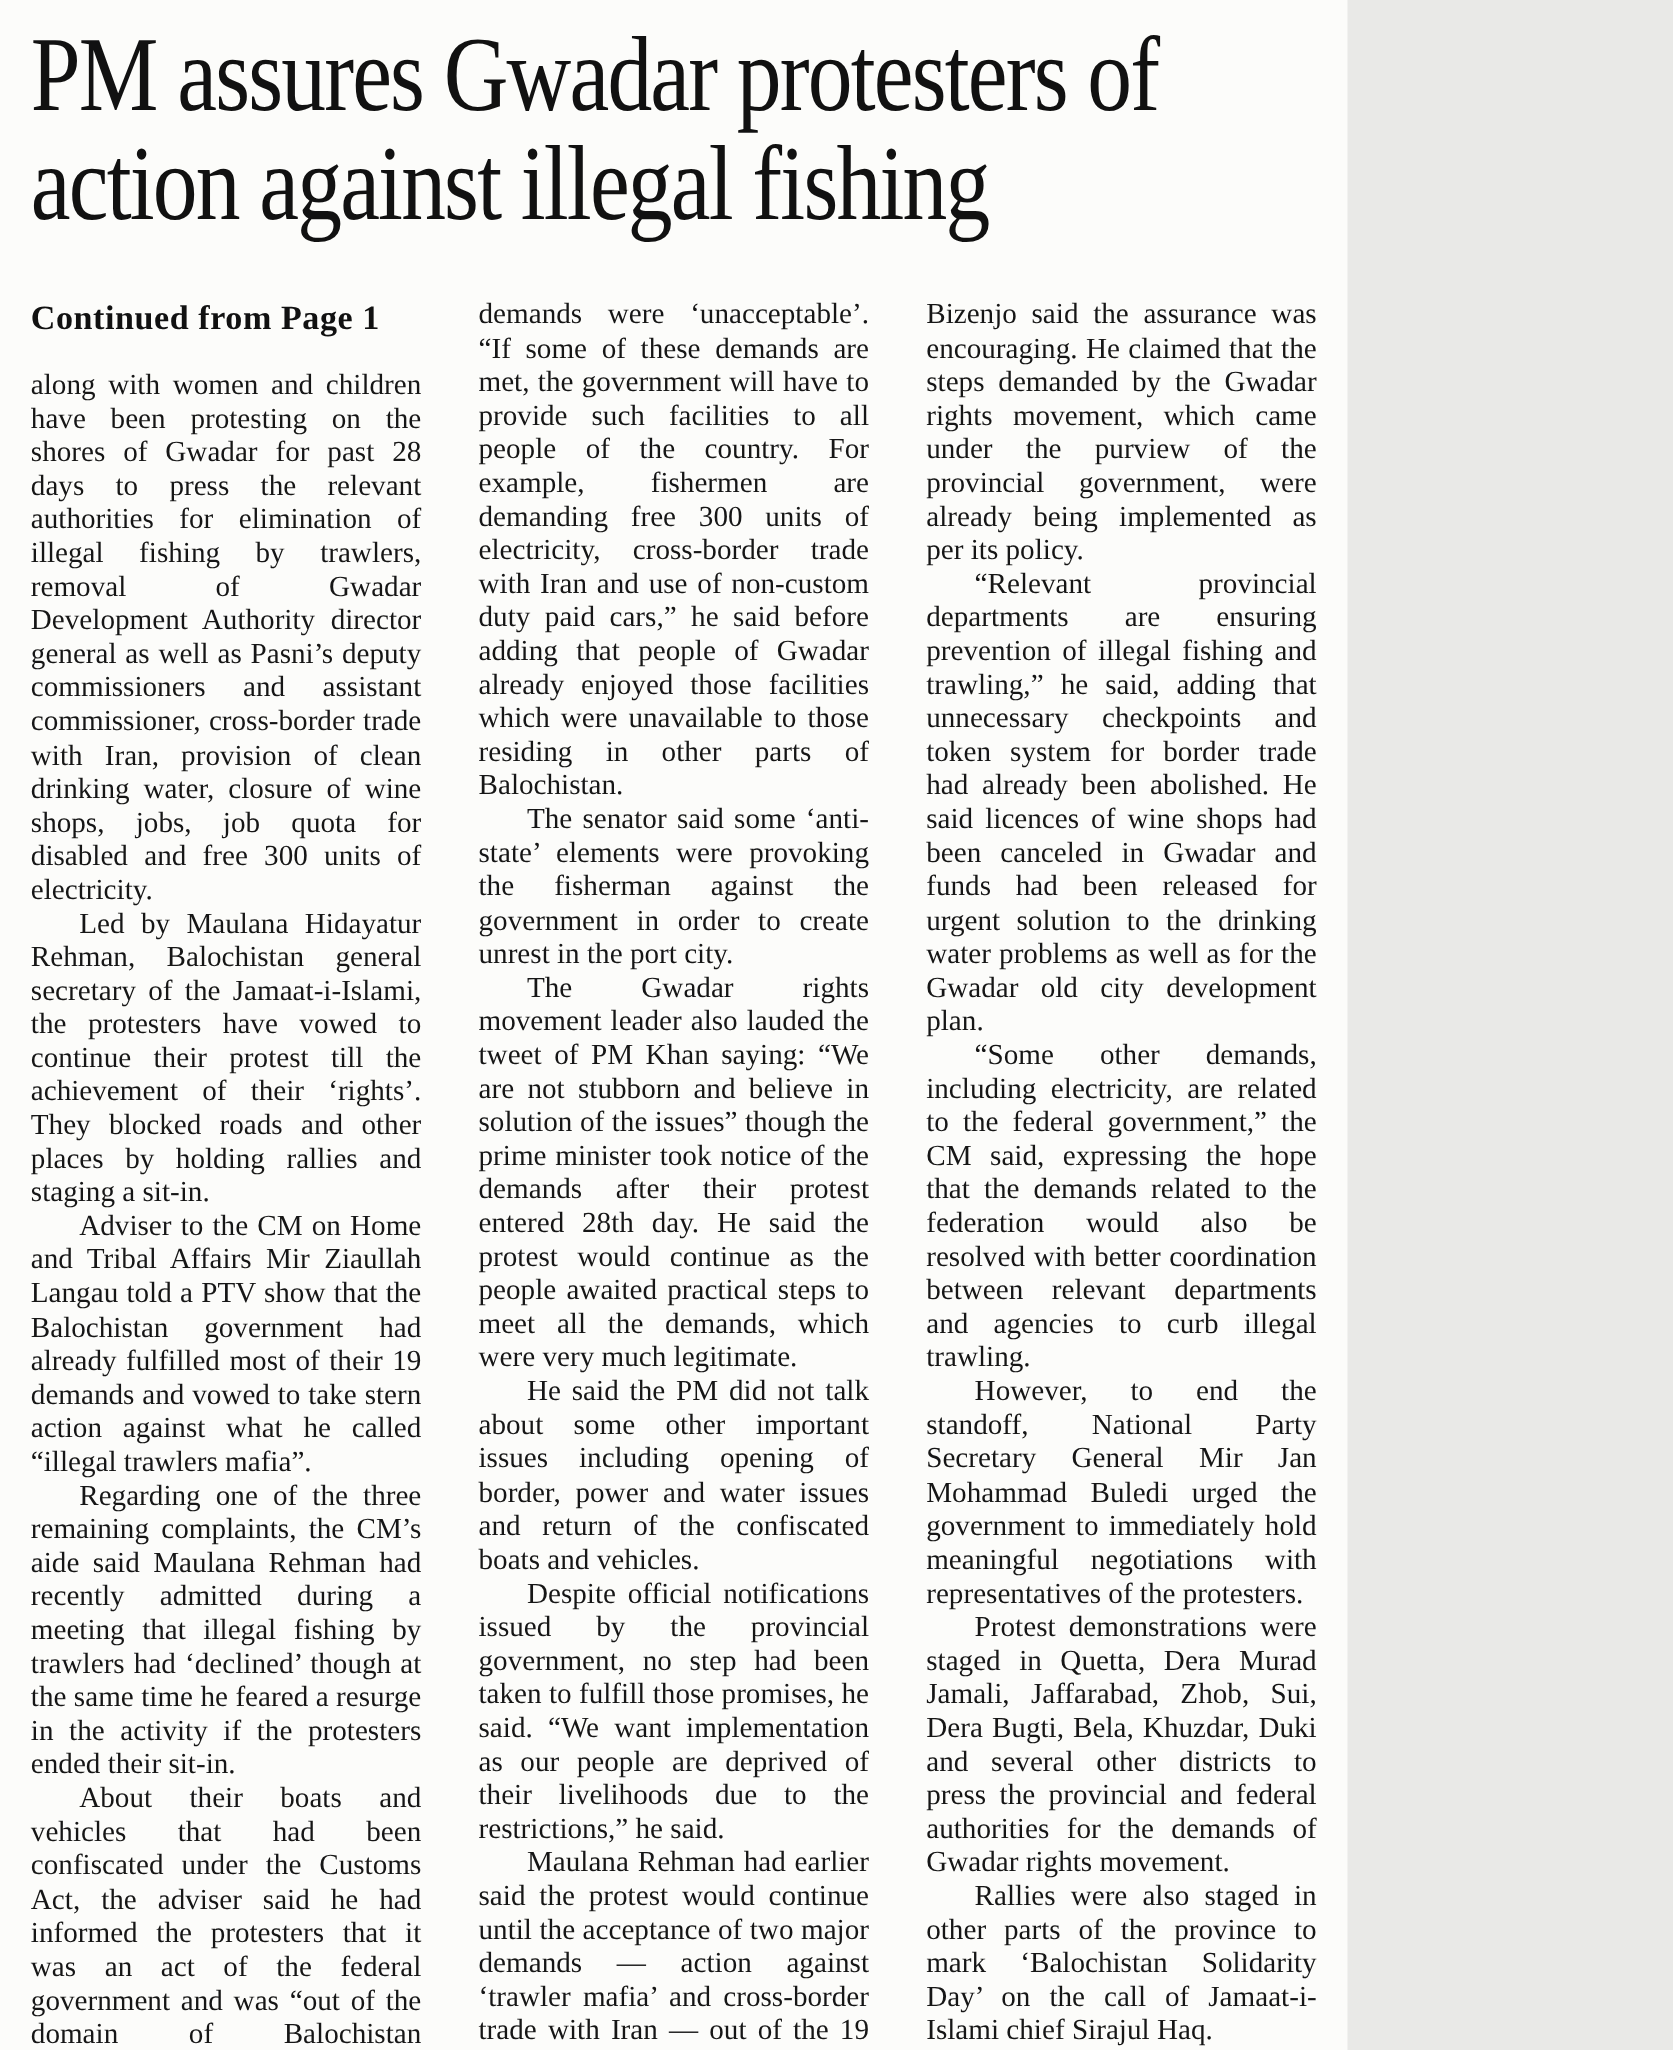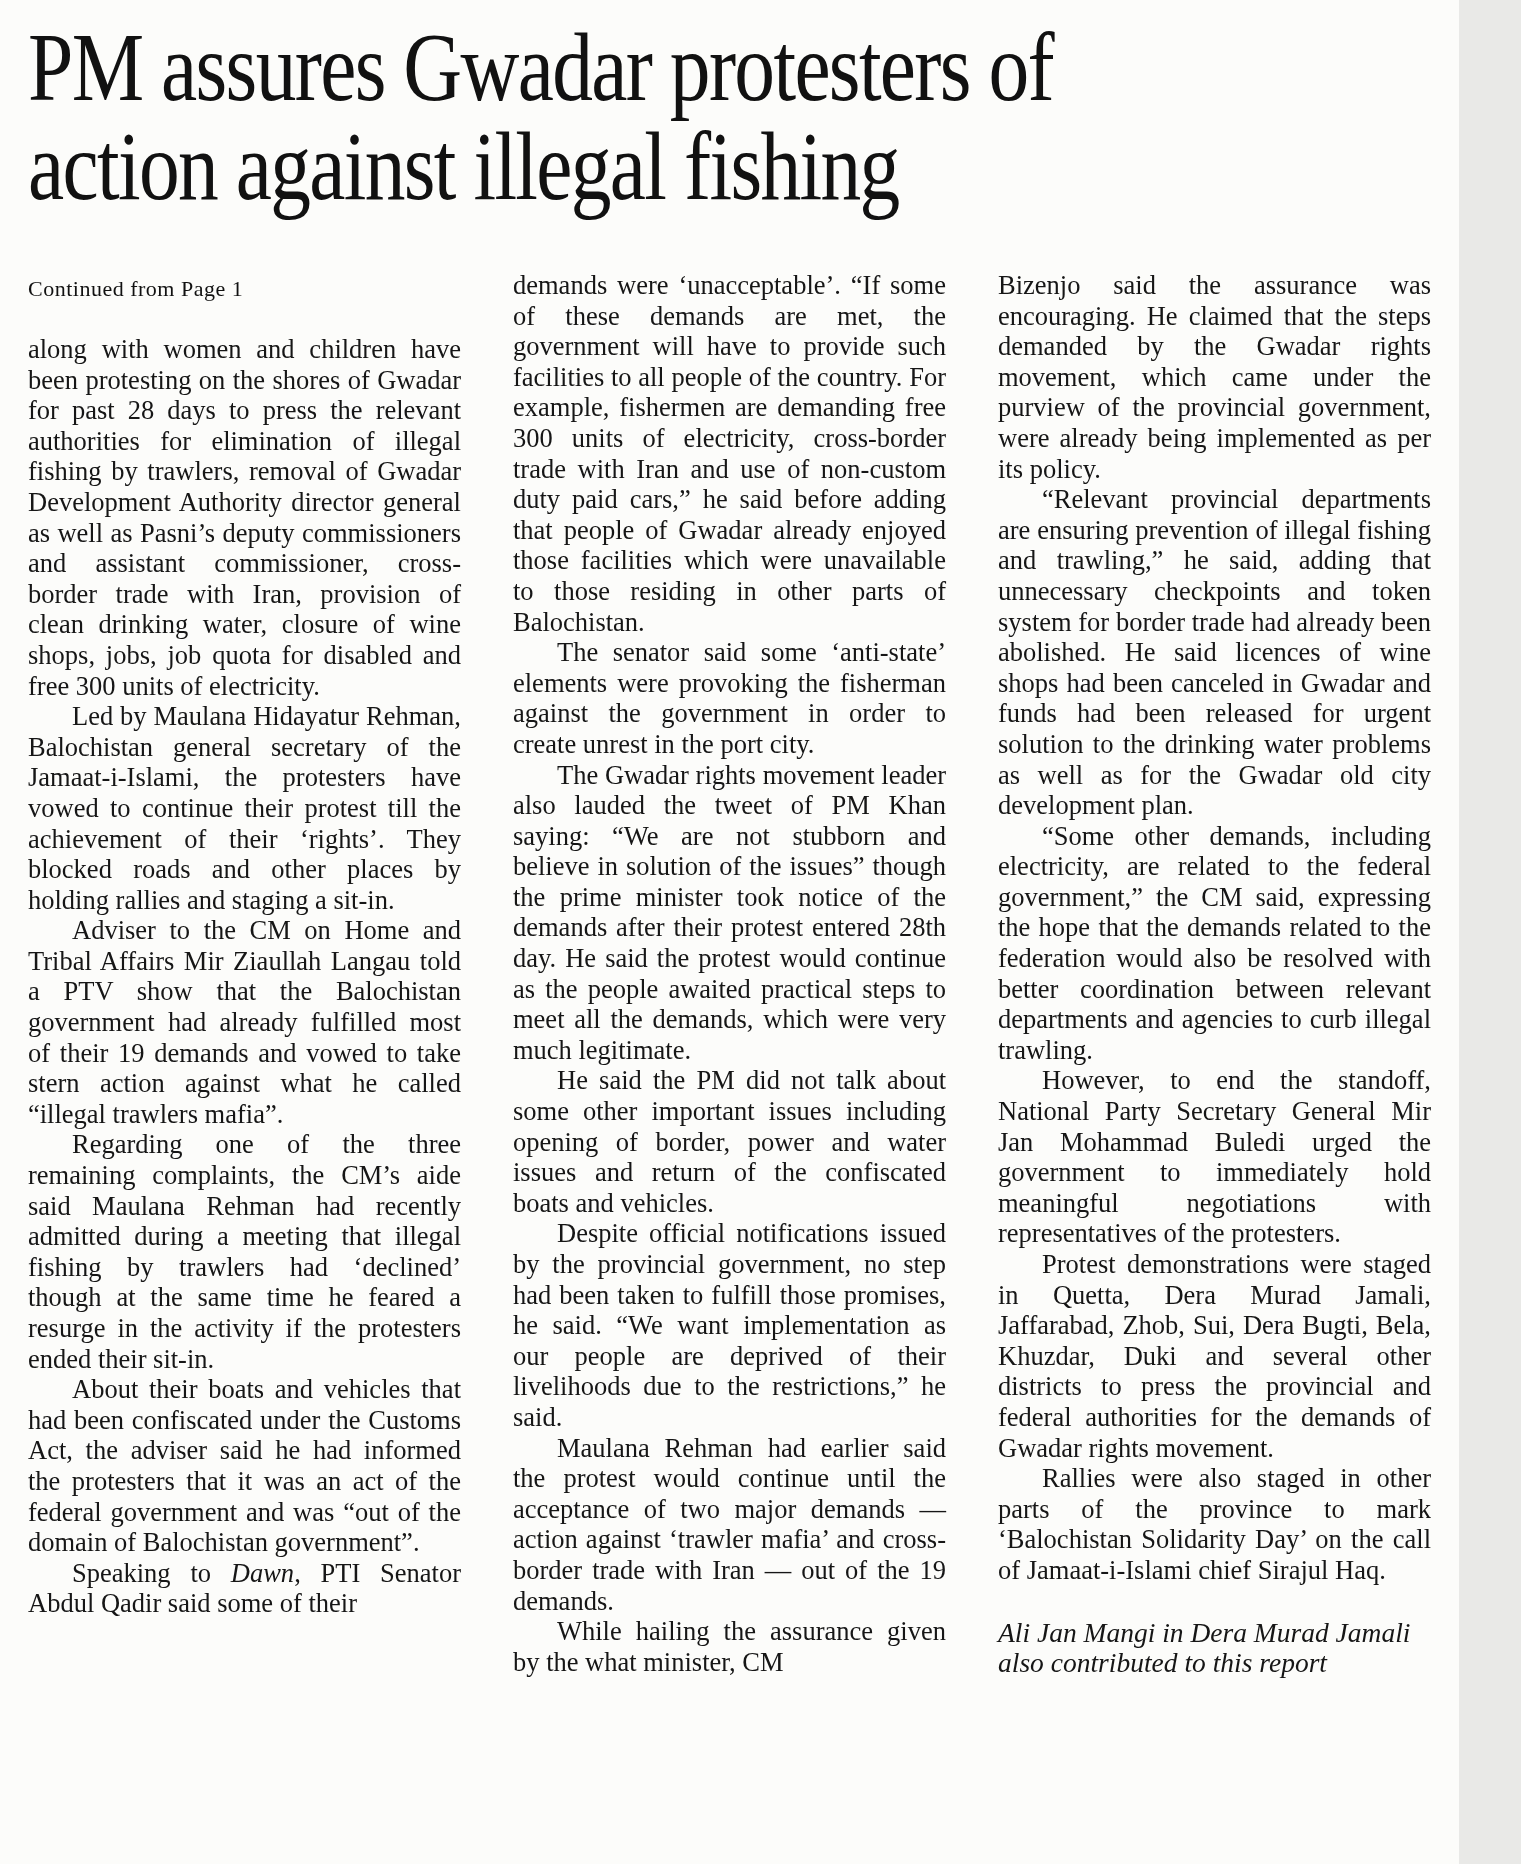--- a/index.html
+++ b/index.html
@@ -2,21 +2,21 @@
 <html lang="en"><head>
 <meta charset="utf-8">
 <style>
   html, body {
     margin: 0;
     padding: 0;
     background: #e9e9e7;
   }
   .page {
     position: relative;
-    width: 1459px;
+    width: 1225px;
     height: 1864px;
     box-sizing: border-box;
     background: #fcfcfa;
     color: #151515;
     font-family: "Liberation Serif", serif;
     padding: 18px 28px 0 28px;
     overflow: hidden;
   }
   .headline {
     margin: 0;
@@ -32,22 +32,22 @@
   .columns {
     display: flex;
     gap: 52px;
     margin-top: 54px;
   }
   .col {
     flex: 1 1 0;
     min-width: 0;
   }
   .continued {
-    font-weight: normal;
-    font-size: 22px;
+    font-weight: bold;
+    font-size: 31px;
     line-height: 34px;
     letter-spacing: 0.5px;
     margin: 2px 0 28px 0;
     color: #111;
   }
   .para {
     margin: 0;
     font-size: 26.5px;
     line-height: 30.6px;
     text-align: justify;

